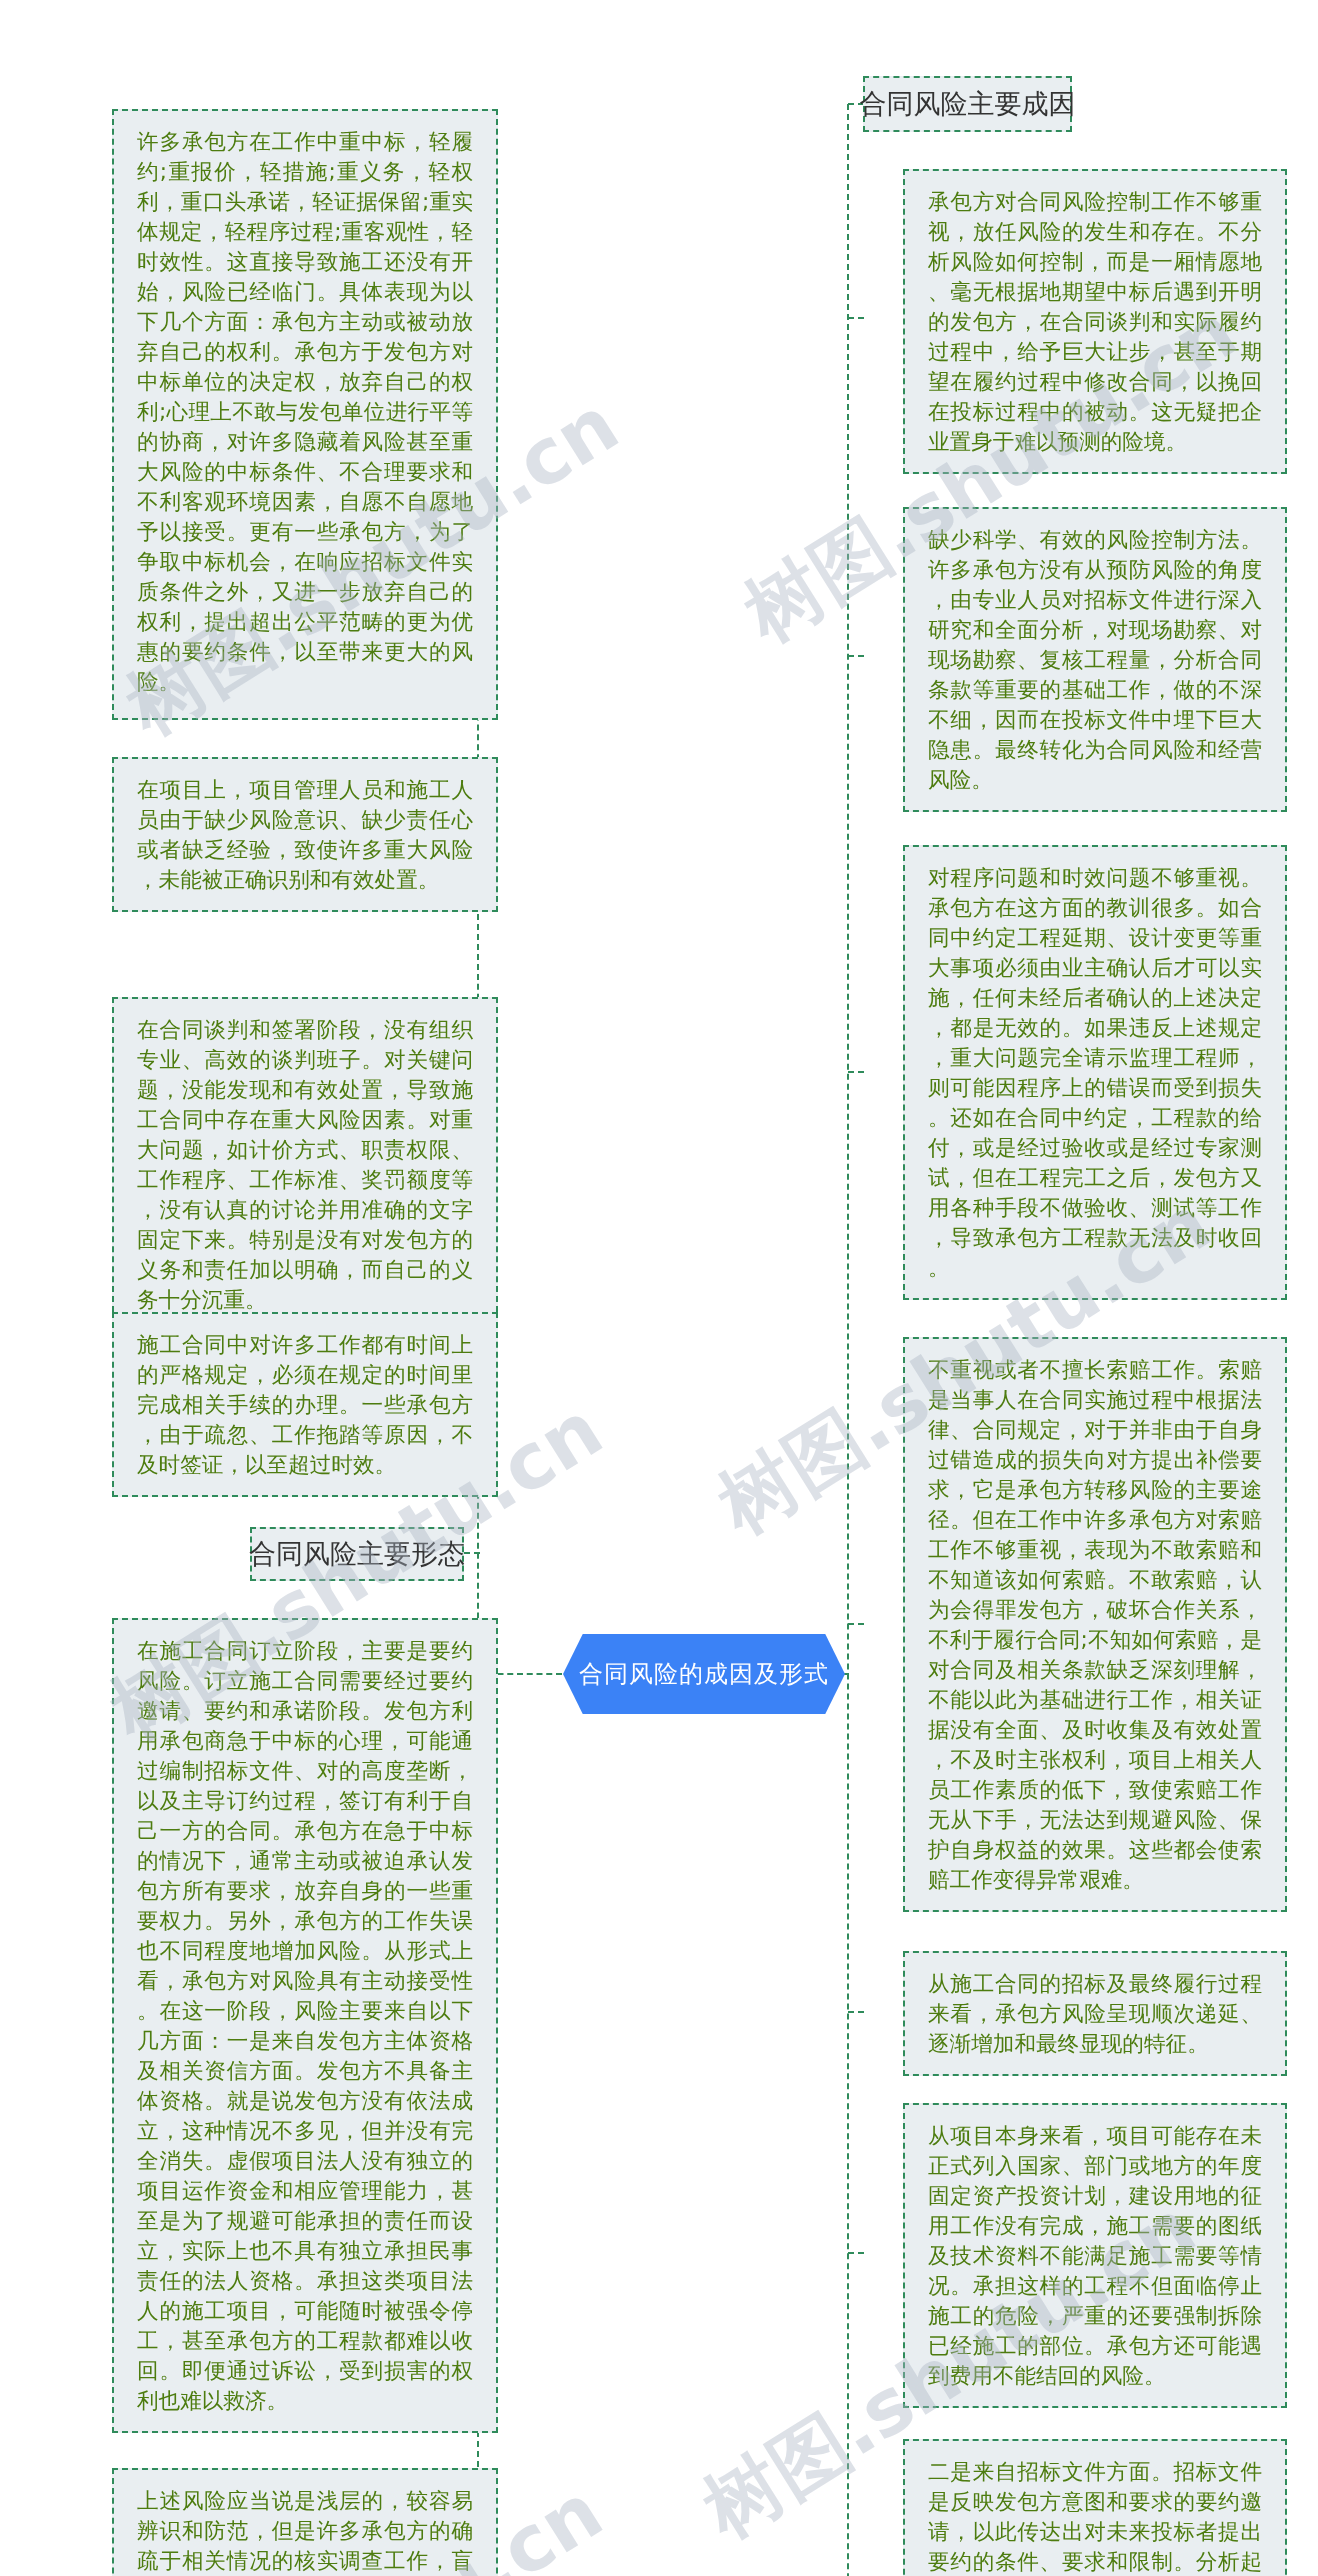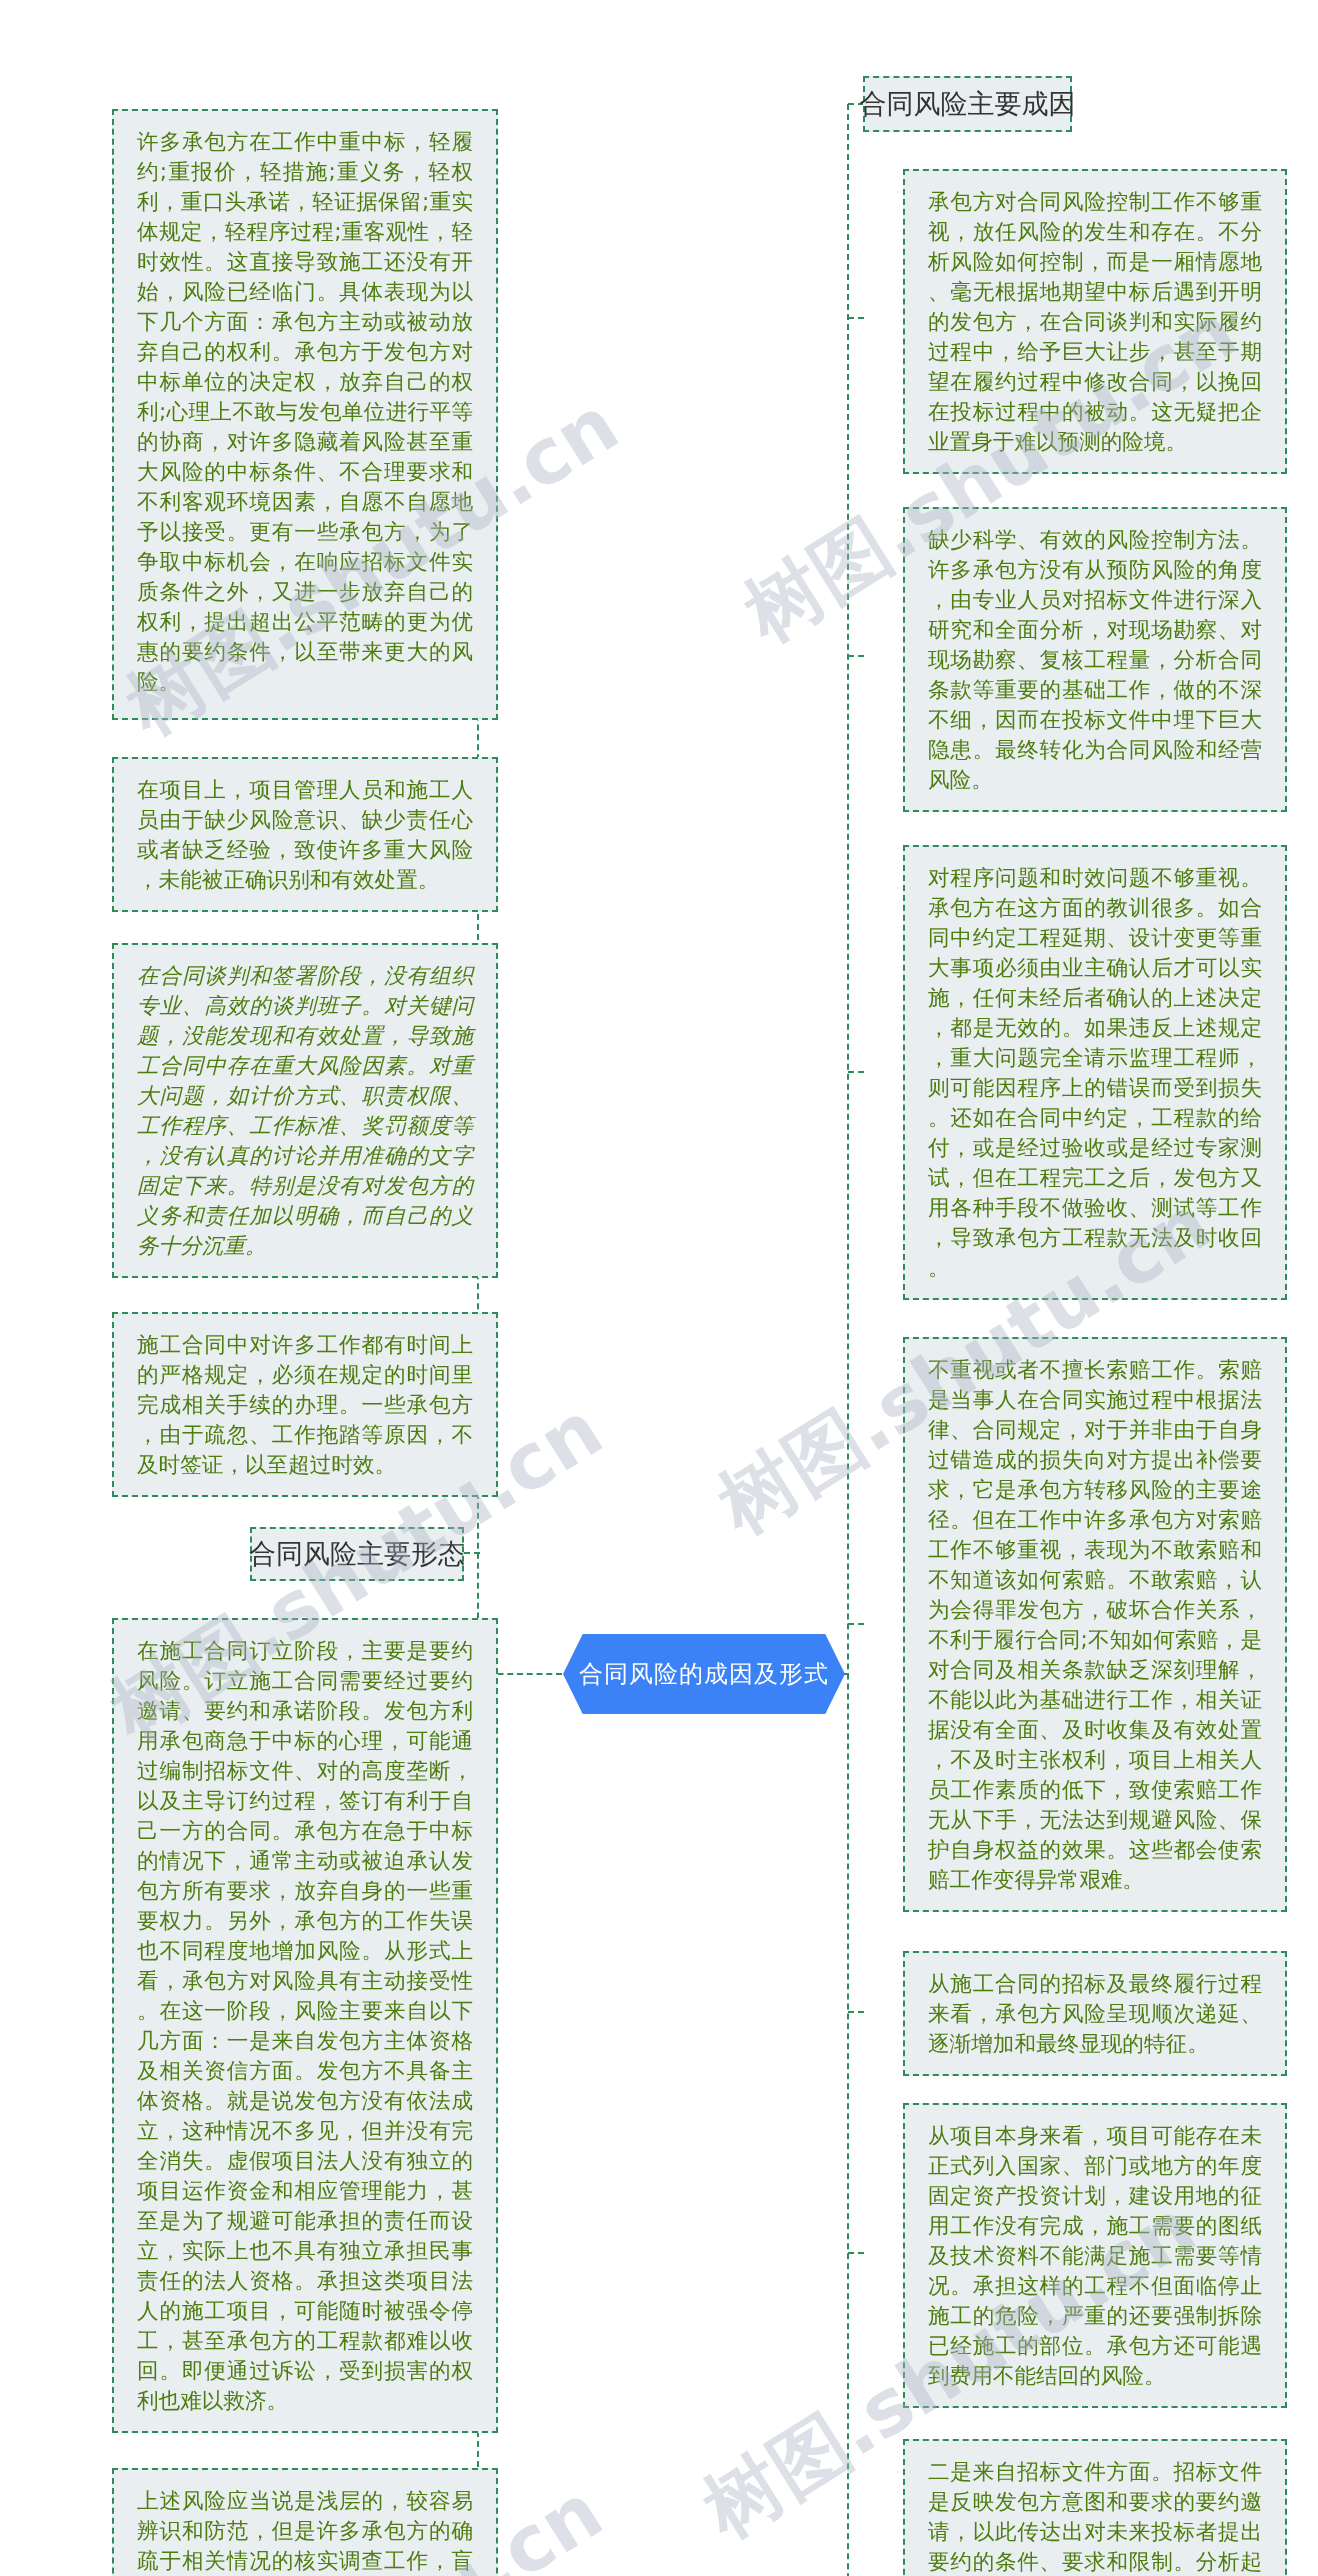--- a/index.html
+++ b/index.html
@@ -95,21 +95,21 @@
   <div class="stub" style="left:848px;width:16px;top:2011px;"></div>
   <div class="stub" style="left:848px;width:16px;top:2252px;"></div>
 
   <div class="central-node">合同风险的成因及形式</div>
 
   <div class="branch-label" style="left:250px;top:1527px;width:214px;height:54px;">合同风险主要形态</div>
   <div class="branch-label" style="left:863px;top:76px;width:209px;height:56px;">合同风险主要成因</div>
 
   <div class="leaf left-col" style="top:109px;min-height:611px;">许多承包方在工作中重中标，轻履约;重报价，轻措施;重义务，轻权利，重口头承诺，轻证据保留;重实体规定，轻程序过程;重客观性，轻时效性。这直接导致施工还没有开始，风险已经临门。具体表现为以下几个方面：承包方主动或被动放弃自己的权利。承包方于发包方对中标单位的决定权，放弃自己的权利;心理上不敢与发包单位进行平等的协商，对许多隐藏着风险甚至重大风险的中标条件、不合理要求和不利客观环境因素，自愿不自愿地予以接受。更有一些承包方，为了争取中标机会，在响应招标文件实质条件之外，又进一步放弃自己的权利，提出超出公平范畴的更为优惠的要约条件，以至带来更大的风险。</div>
   <div class="leaf left-col" style="top:757px;">在项目上，项目管理人员和施工人员由于缺少风险意识、缺少责任心或者缺乏经验，致使许多重大风险，未能被正确识别和有效处置。</div>
-  <div class="leaf left-col" style="top:943px;font-style:italic;">在合同谈判和签署阶段，没有组织专业、高效的谈判班子。对关键问题，没能发现和有效处置，导致施工合同中存在重大风险因素。对重大问题，如计价方式、职责权限、工作程序、工作标准、奖罚额度等，没有认真的讨论并用准确的文字固定下来。特别是没有对发包方的义务和责任加以明确，而自己的义务十分沉重。</div>
+  <div class="leaf left-col" style="top:997px;">在合同谈判和签署阶段，没有组织专业、高效的谈判班子。对关键问题，没能发现和有效处置，导致施工合同中存在重大风险因素。对重大问题，如计价方式、职责权限、工作程序、工作标准、奖罚额度等，没有认真的讨论并用准确的文字固定下来。特别是没有对发包方的义务和责任加以明确，而自己的义务十分沉重。</div>
   <div class="leaf left-col" style="top:1312px;">施工合同中对许多工作都有时间上的严格规定，必须在规定的时间里完成相关手续的办理。一些承包方，由于疏忽、工作拖踏等原因，不及时签证，以至超过时效。</div>
   <div class="leaf left-col" style="top:1618px;">在施工合同订立阶段，主要是要约风险。订立施工合同需要经过要约邀请、要约和承诺阶段。发包方利用承包商急于中标的心理，可能通过编制招标文件、对的高度垄断，以及主导订约过程，签订有利于自己一方的合同。承包方在急于中标的情况下，通常主动或被迫承认发包方所有要求，放弃自身的一些重要权力。另外，承包方的工作失误也不同程度地增加风险。从形式上看，承包方对风险具有主动接受性。在这一阶段，风险主要来自以下几方面：一是来自发包方主体资格及相关资信方面。发包方不具备主体资格。就是说发包方没有依法成立，这种情况不多见，但并没有完全消失。虚假项目法人没有独立的项目运作资金和相应管理能力，甚至是为了规避可能承担的责任而设立，实际上也不具有独立承担民事责任的法人资格。承担这类项目法人的施工项目，可能随时被强令停工，甚至承包方的工程款都难以收回。即便通过诉讼，受到损害的权利也难以救济。</div>
   <div class="leaf left-col" style="top:2468px;">上述风险应当说是浅层的，较容易辨识和防范，但是许多承包方的确疏于相关情况的核实调查工作，盲目投标，给后续的施工生产埋下极大的风险。</div>
 
   <div class="leaf right-col" style="top:169px;">承包方对合同风险控制工作不够重视，放任风险的发生和存在。不分析风险如何控制，而是一厢情愿地、毫无根据地期望中标后遇到开明的发包方，在合同谈判和实际履约过程中，给予巨大让步，甚至于期望在履约过程中修改合同，以挽回在投标过程中的被动。这无疑把企业置身于难以预测的险境。</div>
   <div class="leaf right-col" style="top:507px;">缺少科学、有效的风险控制方法。许多承包方没有从预防风险的角度，由专业人员对招标文件进行深入研究和全面分析，对现场勘察、对现场勘察、复核工程量，分析合同条款等重要的基础工作，做的不深不细，因而在投标文件中埋下巨大隐患。最终转化为合同风险和经营风险。</div>
   <div class="leaf right-col" style="top:845px;">对程序问题和时效问题不够重视。承包方在这方面的教训很多。如合同中约定工程延期、设计变更等重大事项必须由业主确认后才可以实施，任何未经后者确认的上述决定，都是无效的。如果违反上述规定，重大问题完全请示监理工程师，则可能因程序上的错误而受到损失。还如在合同中约定，工程款的给付，或是经过验收或是经过专家测试，但在工程完工之后，发包方又用各种手段不做验收、测试等工作，导致承包方工程款无法及时收回。</div>
   <div class="leaf right-col" style="top:1337px;">不重视或者不擅长索赔工作。索赔是当事人在合同实施过程中根据法律、合同规定，对于并非由于自身过错造成的损失向对方提出补偿要求，它是承包方转移风险的主要途径。但在工作中许多承包方对索赔工作不够重视，表现为不敢索赔和不知道该如何索赔。不敢索赔，认为会得罪发包方，破坏合作关系，不利于履行合同;不知如何索赔，是对合同及相关条款缺乏深刻理解，不能以此为基础进行工作，相关证据没有全面、及时收集及有效处置，不及时主张权利，项目上相关人员工作素质的低下，致使索赔工作无从下手，无法达到规避风险、保护自身权益的效果。这些都会使索赔工作变得异常艰难。</div>
   <div class="leaf right-col" style="top:1951px;">从施工合同的招标及最终履行过程来看，承包方风险呈现顺次递延、逐渐增加和最终显现的特征。</div>
   <div class="leaf right-col" style="top:2103px;">从项目本身来看，项目可能存在未正式列入国家、部门或地方的年度固定资产投资计划，建设用地的征用工作没有完成，施工需要的图纸及技术资料不能满足施工需要等情况。承担这样的工程不但面临停止施工的危险，严重的还要强制拆除已经施工的部位。承包方还可能遇到费用不能结回的风险。</div>

